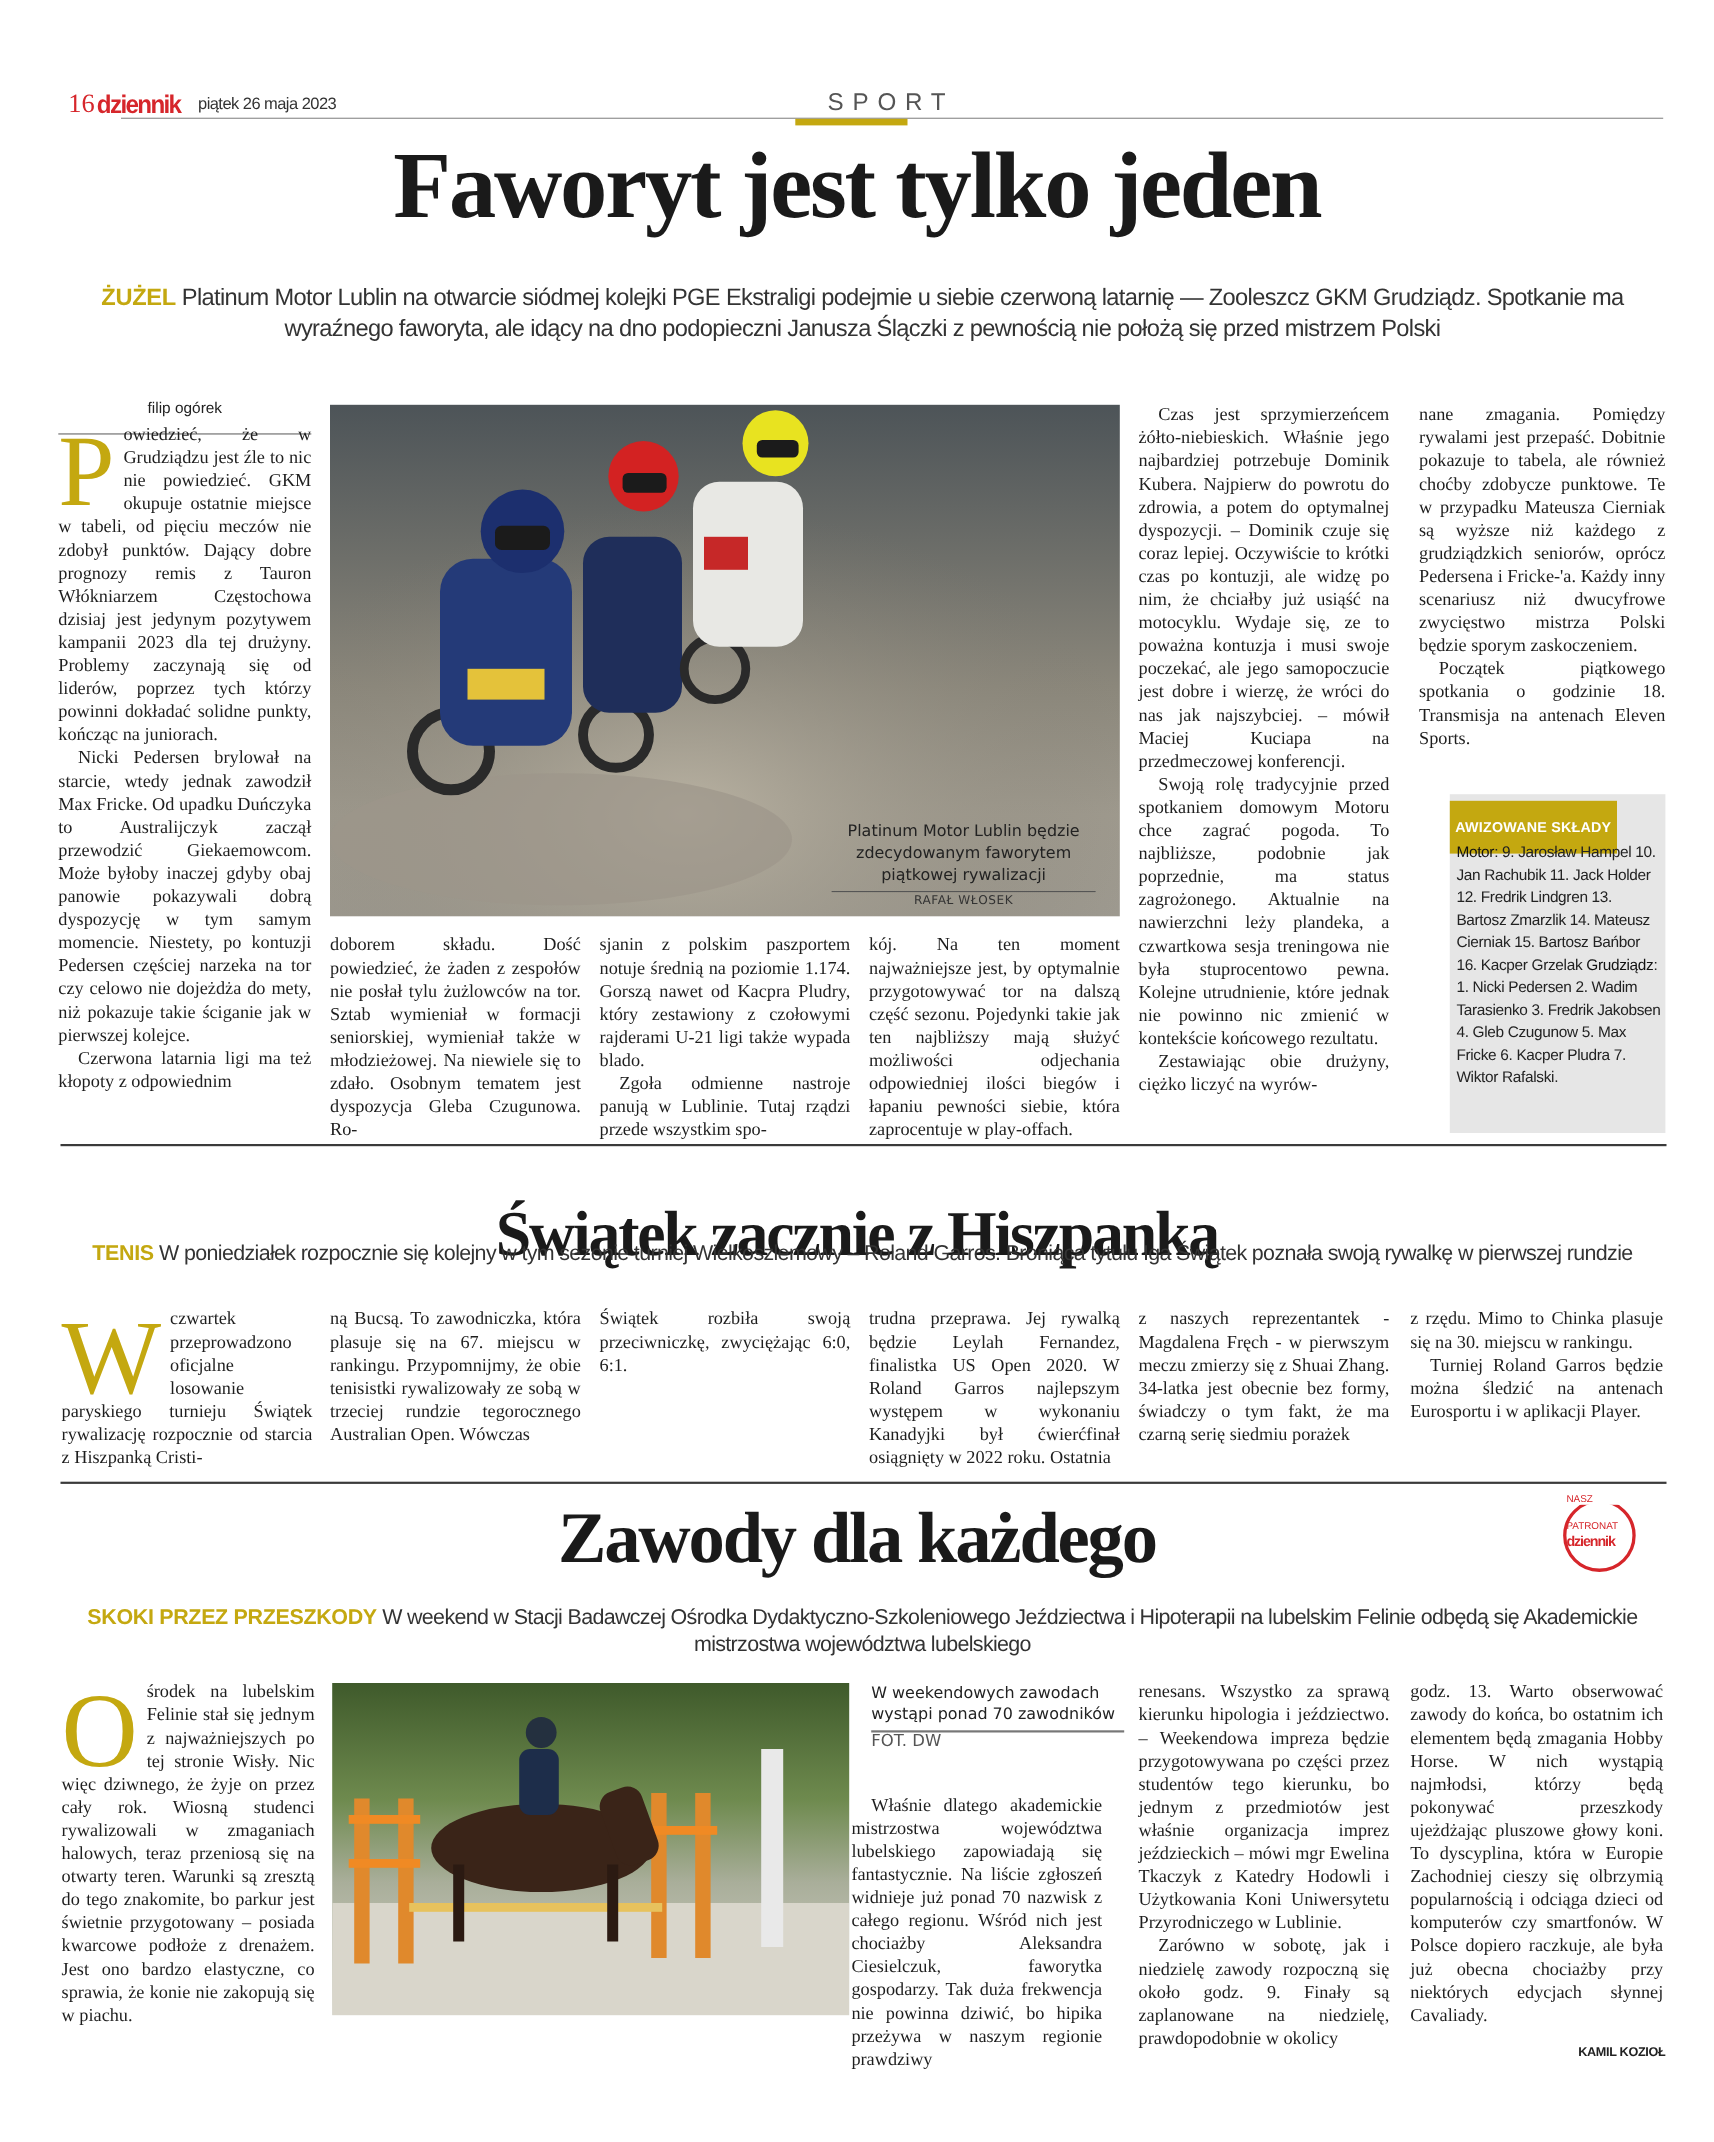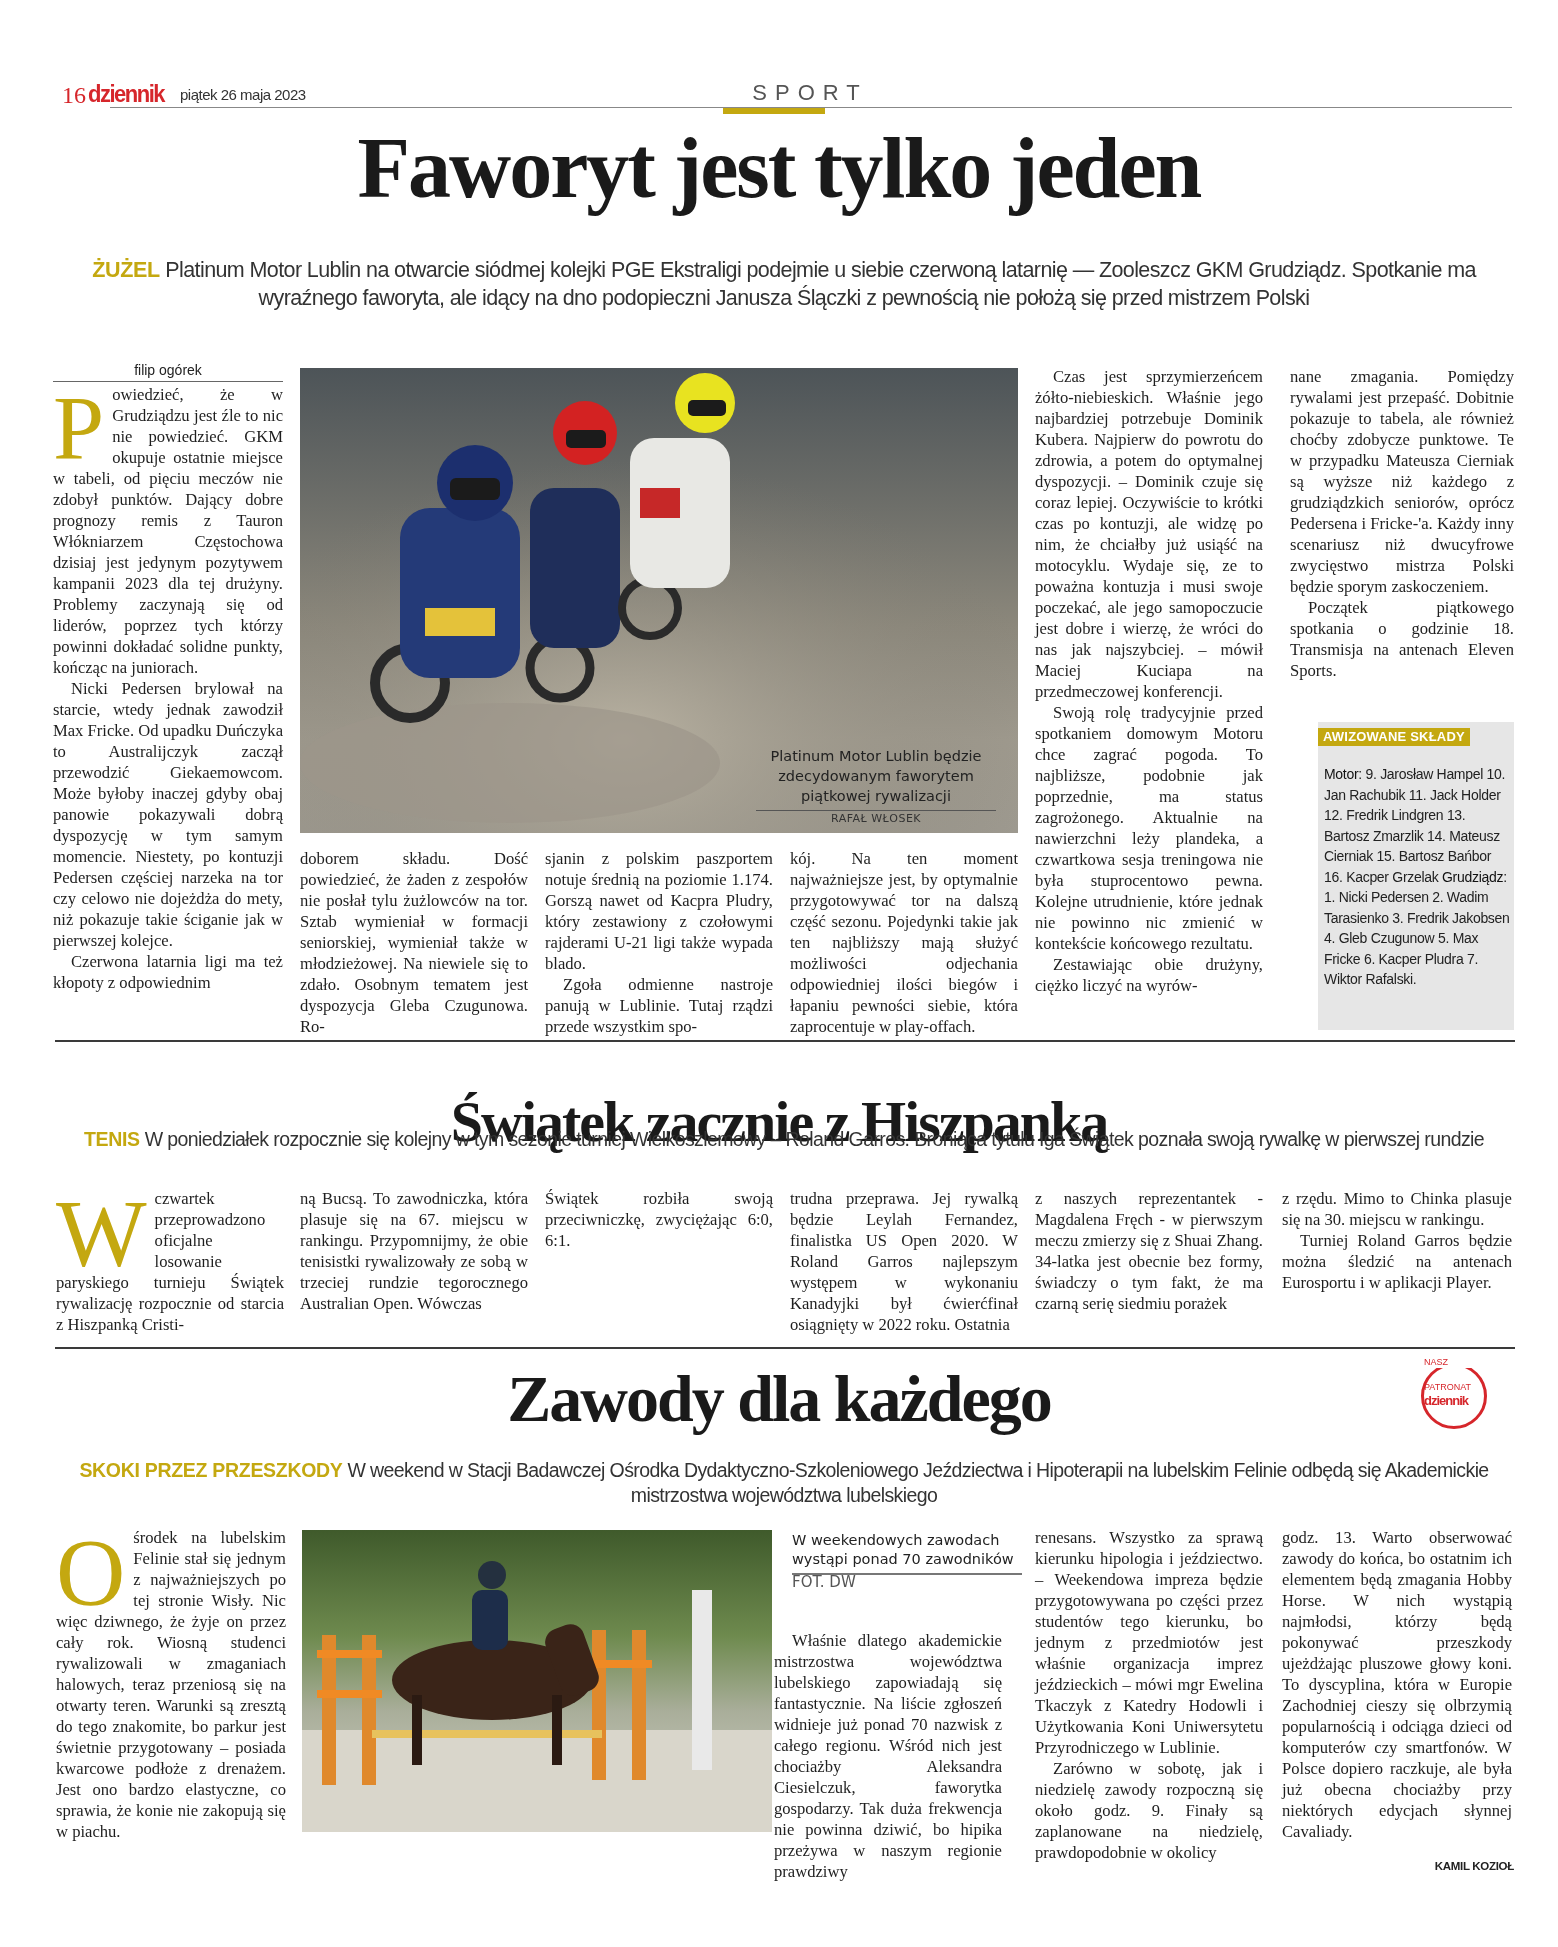--- a/index.html
+++ b/index.html
@@ -12,26 +12,26 @@
 .section{position:absolute;left:657px;top:-2px;width:76px;text-align:center;font-family:"Liberation Sans",sans-serif;font-size:22px;color:#555;letter-spacing:8px;line-height:26px;font-weight:normal}
 .hdrline{left:110px;top:107px;width:1402px;height:1px;background:#888}
 .secbar{left:723px;top:108px;width:102px;height:6px;background:#c4a810}
 h1.head{position:absolute;left:0;width:1558px;text-align:center;font-family:"Liberation Serif",serif;font-weight:bold;color:#1a1a1a;letter-spacing:-2px}
 .lead{position:absolute;left:50px;width:1468px;text-align:center;font-family:"Liberation Sans",sans-serif;font-size:21.5px;line-height:28px;color:#333;letter-spacing:-0.6px}
 .kicker{color:#c4a810;font-weight:bold;letter-spacing:-0.3px}
 .col{position:absolute;font-size:16.6px;line-height:21px;text-align:justify;color:#1e1e1e;hyphens:manual}
 .col p{text-indent:18px}
 .col p.noind{text-indent:0}
 .dropcap{float:left;color:#c4a810;font-family:"Liberation Serif",serif;font-weight:normal;line-height:1;margin-right:8px;margin-top:-2px}
-.byline{position:absolute;left:53px;top:362px;width:230px;font-family:"Liberation Sans",sans-serif;font-size:14px;color:#222;text-align:center;border-bottom:1px solid #666;padding-bottom:3px;line-height:16px}
+.byline{position:absolute;left:53px;top:362px;width:230px;font-family:"Liberation Sans",sans-serif;font-size:14px;color:#222;text-align:center;border-bottom:1px solid #666;padding-bottom:16px;line-height:16px}
 .photo1{left:300px;top:368px;width:718px;height:465px;overflow:hidden;background:linear-gradient(180deg,#4d5458 0%,#6e6f6a 30%,#8b877b 55%,#a09b8f 80%,#9e9a90 100%)}
 .caption1{position:absolute;right:22px;bottom:6px;text-align:center;font-family:"DejaVu Sans",sans-serif;font-size:14.5px;line-height:20px;color:#222}
 .caption1 .cr{display:block;border-top:1px solid #555;margin-top:4px;font-size:11px;letter-spacing:0.5px;line-height:16px;color:#333}
 .infobox{left:1318px;top:722px;width:196px;height:308px;background:#e6e6e6}
-.infotag{position:absolute;left:0;top:6px;background:#c4a810;color:#fff;font-family:"Liberation Sans",sans-serif;font-weight:bold;font-size:13px;padding:1px 5px;letter-spacing:0.2px;line-height:16px}
+.infotag{position:absolute;left:0;top:6px;background:#c4a810;color:#fff;font-family:"Liberation Sans",sans-serif;font-weight:bold;font-size:13px;padding:16px 5px;letter-spacing:0.2px;line-height:16px}
 .infotext{position:absolute;left:6px;top:42px;width:186px;font-family:"Liberation Sans",sans-serif;font-size:14px;line-height:20.5px;color:#222;letter-spacing:-0.3px}
 .infotext b{font-weight:normal;color:#111}
 .rule{height:2px;background:#3a3a3a}
 .photo2{left:302px;top:1530px;width:470px;height:302px;overflow:hidden;background:linear-gradient(180deg,#3f5a2b 0%,#6e8a4e 35%,#a9ae9a 60%,#d8d6cc 100%)}
 .cap2{position:absolute;left:792px;top:1531px;width:230px;font-family:"DejaVu Sans",sans-serif;font-size:14.5px;line-height:19px;color:#222}
 .cap2 .cr{display:block;border-top:2px solid #777;margin-top:4px;font-size:15px;color:#555;line-height:14px}
 .patron{left:1421px;top:1363px;width:66px;height:66px;border:3px solid #d6262b;border-radius:50%;color:#d6262b;font-family:"Liberation Sans",sans-serif}
 .patron .n1{position:absolute;left:0;width:60px;top:-9px;font-size:9px;background:#fff;margin:0 auto;line-height:11px}
 .patron .n2{position:absolute;left:0;width:60px;top:16px;font-size:9px;line-height:10px}
 .patron .n3{position:absolute;left:0;width:60px;top:27px;font-size:13px;font-weight:bold;letter-spacing:-1px;line-height:16px}

